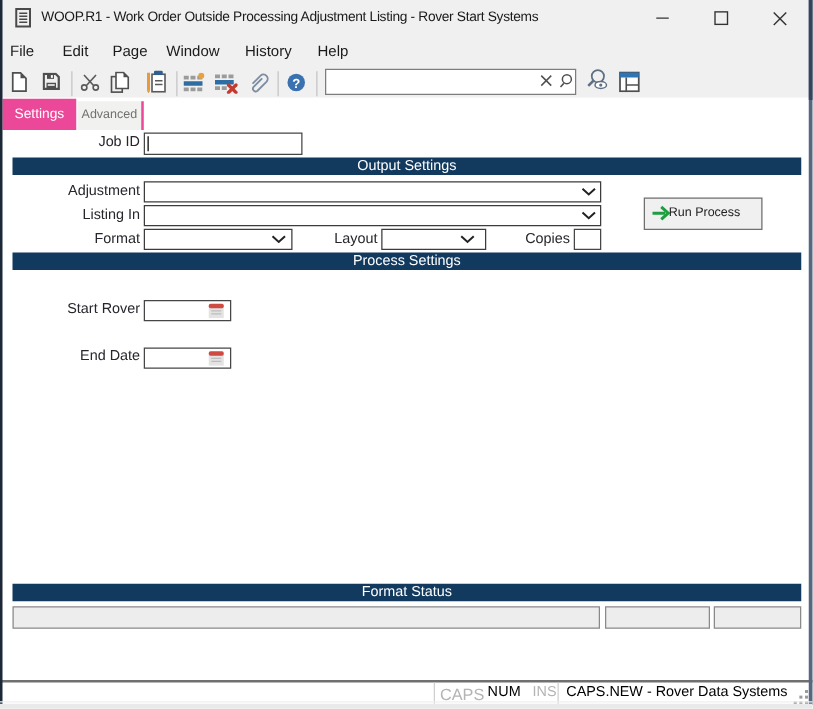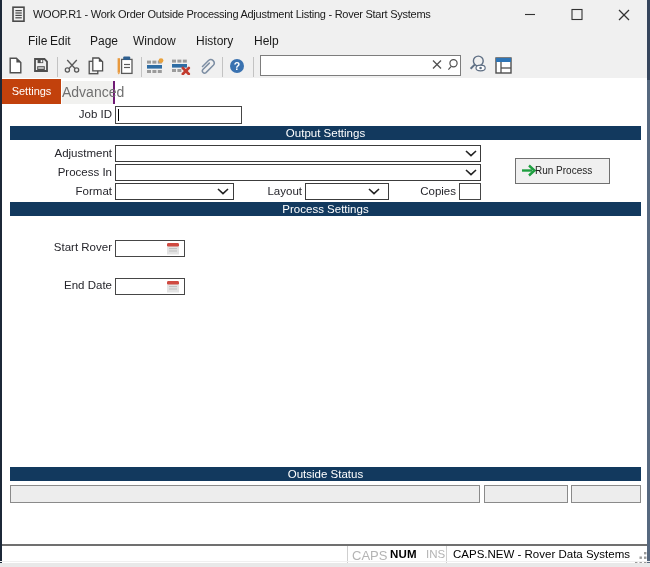--- a/index.html
+++ b/index.html
@@ -25,21 +25,21 @@
 <div class="abs" style="left:33px;top:8px;font-size:11px;letter-spacing:-0.26px;color:#1a1a1a">WOOP.R1 - Work Order Outside Processing Adjustment Listing - Rover Start Systems</div>
 
 <svg class="abs" style="left:520px;top:5px" width="120" height="20" viewBox="0 0 120 20">
   <line x1="5" y1="9.5" x2="15" y2="9.5" stroke="#333333" stroke-width="1.1"></line>
   <rect x="52" y="4.5" width="10" height="10" fill="none" stroke="#333333" stroke-width="1.1"></rect>
   <line x1="99" y1="5" x2="109" y2="15" stroke="#333333" stroke-width="1.2"></line>
   <line x1="109" y1="5" x2="99" y2="15" stroke="#333333" stroke-width="1.2"></line>
 </svg>
 
 <div class="abs" style="left:0;top:34px;height:20px;font-size:12px;color:#1a1a1a">
-  <span class="abs" style="left:28px">File</span>
+  <span class="abs" style="left:8px">File</span>
   <span class="abs" style="left:50px">Edit</span>
   <span class="abs" style="left:90px">Page</span>
   <span class="abs" style="left:133px">Window</span>
   <span class="abs" style="left:196px">History</span>
   <span class="abs" style="left:254px">Help</span>
 </div>
 
 <svg class="abs" style="left:8px;top:57px" width="15" height="17" viewBox="0 0 15 17">
   <path d="M2.2,1.2 h6.2 l4.4,4.4 v10.2 h-10.6 z" fill="#ffffff" stroke="#4f4f4f" stroke-width="1.4"></path>
   <path d="M8.4,1.2 l4.4,4.4 h-4.4 z" fill="#4f4f4f"></path>
@@ -134,36 +134,36 @@
   <circle cx="12.6" cy="14" r="1.3" fill="#5f6f84"></circle>
 </svg>
 
 <svg class="abs" style="left:495px;top:57px" width="17" height="17" viewBox="0 0 17 17">
   <rect x="1" y="1" width="15" height="15" fill="#ffffff" stroke="#4f4f4f" stroke-width="1.4"></rect>
   <rect x="1" y="1" width="15" height="4" fill="#2e75b6"></rect>
   <line x1="6" y1="5" x2="6" y2="16" stroke="#4f4f4f" stroke-width="1.3"></line>
   <line x1="6" y1="11" x2="16" y2="11" stroke="#4f4f4f" stroke-width="1.3"></line>
 </svg>
 
-<div class="abs" style="left:2px;top:79px;width:59px;height:25px;background:#c2410c;color:#ffffff;font-size:11px;text-align:center;line-height:25px">Settings</div>
-<div class="abs" style="left:62px;top:81px;width:53px;height:23px;background:#f1f1ef;border-right:2px solid #701a75;color:#707070;font-size:14px;text-align:center;line-height:22px;box-sizing:border-box">Advanced</div>
+<div class="abs" style="left:2px;top:79px;width:59px;height:25px;background:#ec4899;color:#ffffff;font-size:11px;text-align:center;line-height:25px">Settings</div>
+<div class="abs" style="left:62px;top:81px;width:53px;height:23px;background:#f1f1ef;border-right:2px solid #ec4899;color:#707070;font-size:10px;text-align:center;line-height:22px;box-sizing:border-box">Advanced</div>
 
 <div class="lbl" style="left:0;top:108px;width:112px">Job ID</div>
 <div class="inputbox" style="left:115px;top:106px;width:127px;height:18px"></div>
 <div class="abs" style="left:118px;top:109px;width:1px;height:12px;background:#000"></div>
 
 <div class="navybar" style="top:126px">Output Settings</div>
 
 <div class="lbl" style="left:0;top:147px;width:112px">Adjustment</div>
 <div class="combo" style="left:115px;top:145px;width:366px;height:17px"></div>
 <svg class="abs" style="left:465px;top:150px" width="12" height="7" viewBox="0 0 12 7">
     <path d="M1,1 L6,5.6 L11,1" fill="none" stroke="#222222" stroke-width="1.6"></path>
   </svg>
 
-<div class="lbl" style="left:0;top:166px;width:112px">Process In</div>
+<div class="lbl" style="left:0;top:166px;width:112px">Listing In</div>
 <div class="combo" style="left:115px;top:164px;width:366px;height:17px"></div>
 <svg class="abs" style="left:465px;top:169px" width="12" height="7" viewBox="0 0 12 7">
     <path d="M1,1 L6,5.6 L11,1" fill="none" stroke="#222222" stroke-width="1.6"></path>
   </svg>
 
 <div class="lbl" style="left:0;top:185px;width:112px">Format</div>
 <div class="combo" style="left:115px;top:183px;width:119px;height:17px"></div>
 <svg class="abs" style="left:217px;top:188px" width="12" height="7" viewBox="0 0 12 7">
     <path d="M1,1 L6,5.6 L11,1" fill="none" stroke="#222222" stroke-width="1.6"></path>
   </svg>
@@ -197,30 +197,30 @@
 
 <div class="lbl" style="left:0;top:279px;width:112px">End Date</div>
 <div class="inputbox" style="left:115px;top:278px;width:70px;height:17px"></div>
 <svg class="abs" style="left:166px;top:280px" width="14" height="13" viewBox="0 0 14 13">
   <rect x="1" y="3" width="12" height="9.5" fill="#e3e3e3"></rect>
   <rect x="1" y="1" width="12" height="3.6" rx="1.4" fill="#cf4a41"></rect>
   <line x1="3" y1="6.6" x2="11" y2="6.6" stroke="#bdbdbd" stroke-width="1"></line>
   <line x1="3" y1="9" x2="11" y2="9" stroke="#bdbdbd" stroke-width="1"></line>
 </svg>
 
-<div class="navybar" style="top:467px">Outside Status</div>
+<div class="navybar" style="top:467px">Format Status</div>
 <div class="abs" style="left:10px;top:485px;width:470px;height:18px;background:#ededed;border:1px solid #8a8a8a;box-sizing:border-box"></div>
 <div class="abs" style="left:484px;top:485px;width:84px;height:18px;background:#ededed;border:1px solid #8a8a8a;box-sizing:border-box"></div>
 <div class="abs" style="left:571px;top:485px;width:70px;height:18px;background:#ededed;border:1px solid #8a8a8a;box-sizing:border-box"></div>
 
 <div class="abs" style="left:0;top:544px;width:650px;height:2px;background:#707070"></div>
 <div class="abs" style="left:347px;top:546px;width:1px;height:17px;background:#cfcfcf"></div>
 <div class="abs" style="left:446px;top:546px;width:1px;height:17px;background:#cfcfcf"></div>
 <div class="abs" style="left:352px;top:548px;font-size:13px;color:#b4b4b4">CAPS</div>
-<div class="abs" style="left:390px;top:548px;font-size:11.5px;color:#000000;font-weight:bold;letter-spacing:0.2px">NUM</div>
+<div class="abs" style="left:390px;top:548px;font-size:11.5px;color:#000000;font-weight:normal;letter-spacing:0.2px">NUM</div>
 <div class="abs" style="left:426px;top:548px;font-size:11.5px;color:#b4b4b4">INS</div>
 <div class="abs" style="left:453px;top:548px;font-size:11.5px;color:#000000">CAPS.NEW - Rover Data Systems</div>
 
 <svg class="abs" style="left:633px;top:550px" width="15" height="15" viewBox="0 0 15 15">
   <g fill="#9a9a9a">
     <rect x="11" y="2" width="2.4" height="2.4"></rect>
     <rect x="6.5" y="6.5" width="2.4" height="2.4"></rect>
     <rect x="11" y="6.5" width="2.4" height="2.4"></rect>
     <rect x="2" y="11" width="2.4" height="2.4"></rect>
     <rect x="6.5" y="11" width="2.4" height="2.4"></rect>

